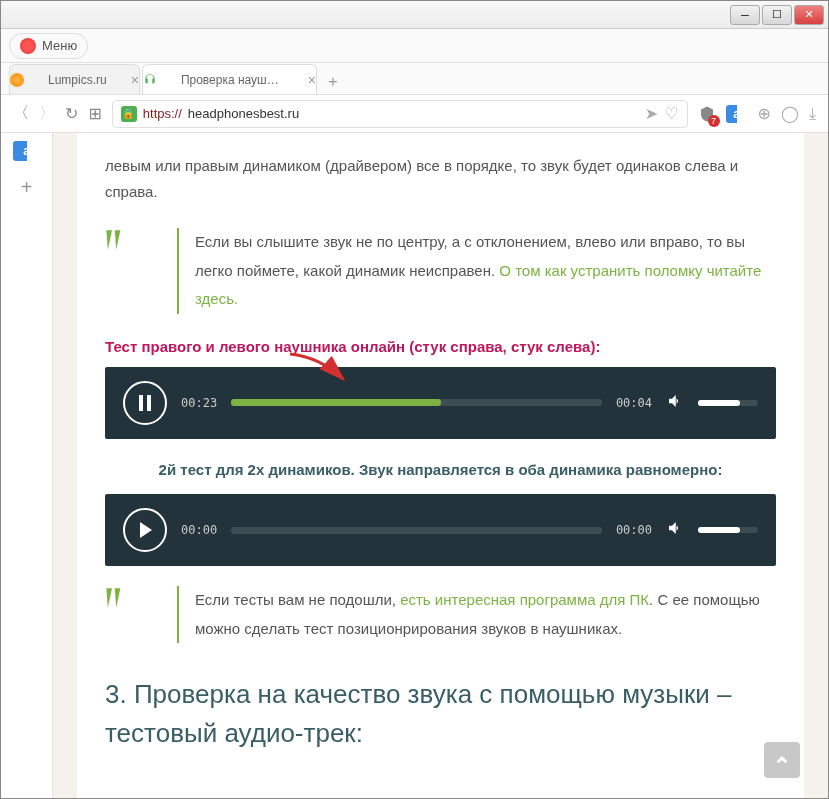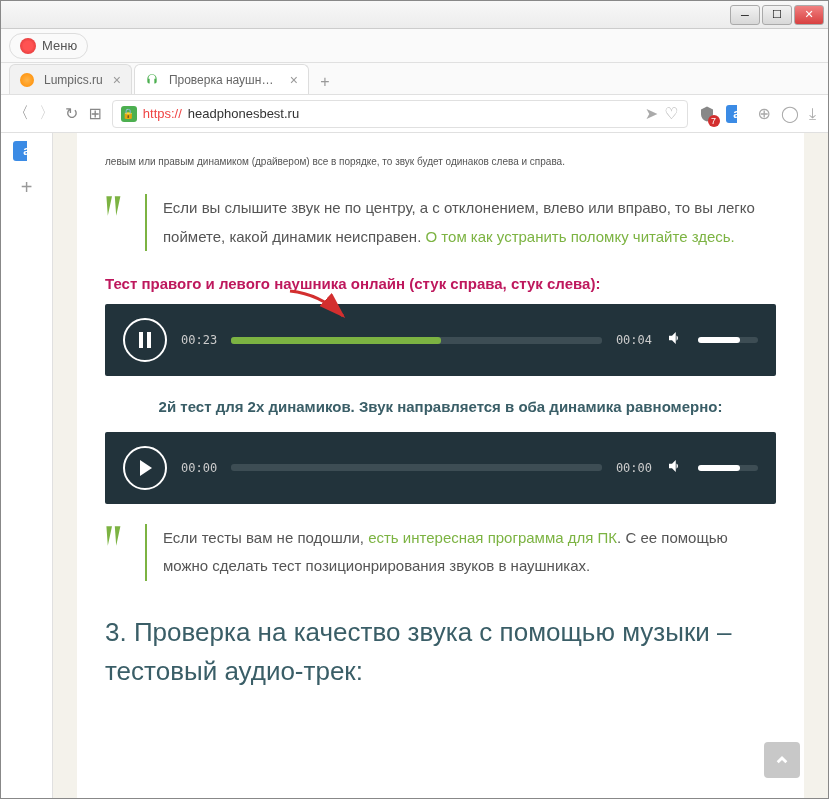--- a/index.html
+++ b/index.html
@@ -11,21 +11,21 @@
 .win-close { background: linear-gradient(#f08080,#d84040); color: #fff; }
 .browser-frame { display: flex; height: calc(100% - 28px); }
 .sidebar-left { width: 52px; background: #fff; border-right: 1px solid #e0e0e0; padding-top: 8px; display: flex; flex-direction: column; align-items: center; gap: 12px; }
 .translate-badge { width: 28px; height: 20px; background: linear-gradient(90deg,#3b8be5 50%,#fff 50%); border-radius: 3px; font-size: 12px; display: flex; align-items: center; justify-content: center; color: #fff; font-weight: bold; }
 .plus-btn { width: 28px; height: 28px; color: #999; font-size: 20px; display: flex; align-items: center; justify-content: center; cursor: pointer; }
 .browser-main { flex: 1; display: flex; flex-direction: column; }
 .menu-bar { height: 34px; display: flex; align-items: center; padding: 0 8px; border-bottom: 1px solid #e0e0e0; background: #fafafa; }
 .menu-btn { display: flex; align-items: center; gap: 6px; padding: 4px 10px; border-radius: 14px; border: 1px solid #ddd; font-size: 13px; color: #555; cursor: pointer; }
 .opera-icon { width: 16px; height: 16px; border-radius: 50%; background: radial-gradient(circle,#ff5252 40%,#d32f2f 100%); }
 .tab-strip { height: 32px; display: flex; align-items: flex-end; background: #fafafa; padding-left: 8px; border-bottom: 1px solid #e0e0e0; }
-.tab { height: 30px; display: flex; align-items: center; gap: 10px; padding: 0 10px; border: 1px solid #ddd; border-bottom: none; background: #fff; font-size: 12px; color: #666; border-radius: 6px 6px 0 0; margin-right: 2px; max-width: 175px; }
+.tab { height: 30px; display: flex; align-items: center; gap: 24px; padding: 0 0; border: 1px solid #ddd; border-bottom: none; background: #fff; font-size: 12px; color: #666; border-radius: 6px 6px 0 0; margin-right: 2px; max-width: 175px; }
 .tab.inactive { background: #f2f2f2; }
 .tab-title { white-space: nowrap; overflow: hidden; text-overflow: ellipsis; flex: 1; }
 .tab-close { color: #999; cursor: pointer; font-size: 14px; }
 .tab-fav { width: 14px; height: 14px; flex-shrink: 0; }
 .fav-orange { background: radial-gradient(circle,#ffb347,#ff8c00); border-radius: 50%; }
 .fav-green { display: flex; align-items: center; justify-content: center; }
 .tab-add { width: 28px; height: 24px; display: flex; align-items: center; justify-content: center; color: #999; cursor: pointer; }
 .addr-bar { height: 38px; display: flex; align-items: center; gap: 10px; padding: 0 12px; border-bottom: 1px solid #e0e0e0; background: #fff; }
 .nav-ico { color: #888; font-size: 16px; cursor: pointer; }
 .nav-ico.disabled { color: #ccc; }
@@ -35,22 +35,22 @@
 .url-path { color: #aaa; }
 .addr-icons { display: flex; align-items: center; gap: 10px; }
 .addr-ico { color: #aaa; font-size: 16px; cursor: pointer; }
 .badge7 { position: relative; width: 18px; height: 18px; }
 .badge7::after { content: "7"; position: absolute; bottom: -4px; right: -4px; background: #d32f2f; color: #fff; border-radius: 50%; width: 12px; height: 12px; font-size: 9px; display: flex; align-items: center; justify-content: center; }
 .content-wrap { flex: 1; overflow-y: auto; background: #f4f2eb; position: relative; }
 .content-wrap::-webkit-scrollbar { width: 16px; }
 .content-wrap::-webkit-scrollbar-track { background: #f0f0f0; }
 .content-wrap::-webkit-scrollbar-thumb { background: #c0c0c0; border: 3px solid #f0f0f0; border-radius: 8px; }
 .page { background: #fff; margin: 0 24px; padding: 20px 28px; min-height: 100%; }
-.intro-text { color: #555; font-size: 10px; line-height: 1.7; margin-bottom: 24px; }
-.quote-block { display: flex; margin: 20px 0; }
+.intro-text { color: #555; font-size: 15px; line-height: 1.7; margin-bottom: 24px; }
+.quote-block { display: flex; margin: 20px 0; gap: 32px; }
 .quote-mark { width: 40px; flex-shrink: 0; }
 .quote-mark svg { width: 28px; height: 24px; }
 .quote-content { border-left: 2px solid #7cb342; padding-left: 16px; font-size: 15px; line-height: 1.9; color: #555; }
 .quote-content a { color: #7cb342; text-decoration: none; }
 .test-label { color: #be185d; font-size: 15px; font-weight: bold; margin: 24px 0 12px; }
 .audio-player { background: #22333b; border-radius: 2px; padding: 14px 18px; display: flex; align-items: center; gap: 14px; margin-bottom: 18px; position: relative; }
 .play-btn { width: 44px; height: 44px; border: 2.5px solid #fff; border-radius: 50%; display: flex; align-items: center; justify-content: center; cursor: pointer; flex-shrink: 0; }
 .time { color: #ccc; font-size: 12px; font-family: monospace; }
 .progress { flex: 1; height: 7px; background: #3d4d54; border-radius: 3px; position: relative; cursor: pointer; }
 .progress-fill { height: 100%; background: #7cb342; border-radius: 3px; }
@@ -104,21 +104,21 @@
         <div class="tab-add">+</div>
       </div>
 
       <div class="addr-bar">
         <span class="nav-ico">〈</span>
         <span class="nav-ico disabled">〉</span>
         <span class="nav-ico">↻</span>
         <span class="nav-ico">⊞</span>
         <div class="url-box">
           <span class="lock-ico">🔒</span>
-          <span style="color:#ef4444">https://</span>
+          <span style="color:#7f1d1d">https://</span>
             <span class="url-dom">headphonesbest.ru</span>
           <span style="flex:1"></span>
           <span class="addr-ico">➤</span>
           <span class="addr-ico">♡</span>
         </div>
         <div class="addr-icons">
           <span class="addr-ico badge7">
             <svg width="18" height="18" viewBox="0 0 24 24">
                 <path d="M12 2l8 4v6c0 5-3.5 9-8 10-4.5-1-8-5-8-10V6l8-4z" fill="#888"></path>
               </svg>

